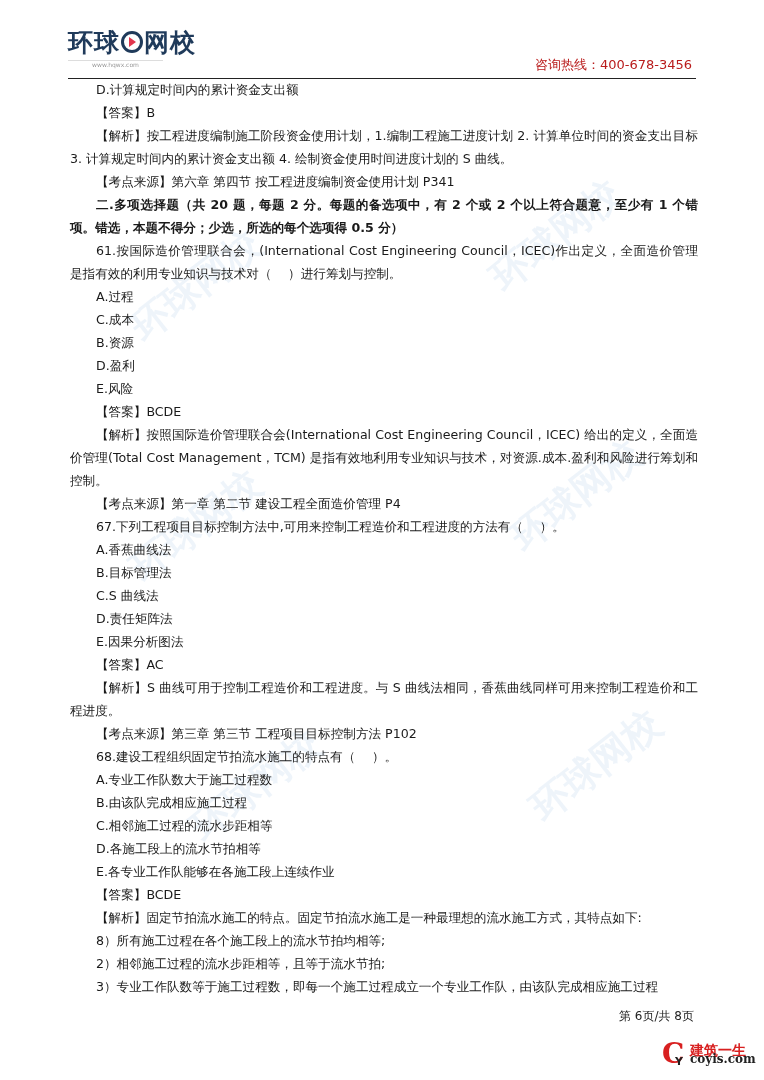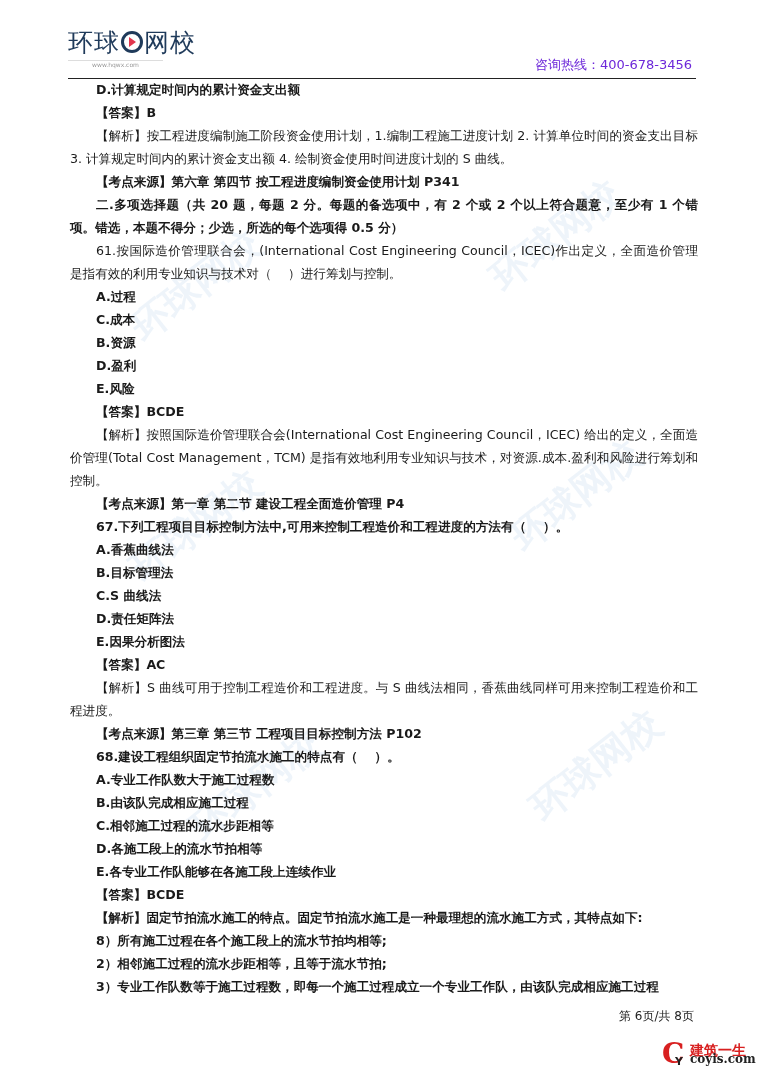--- a/index.html
+++ b/index.html
@@ -1,27 +1,27 @@
 <!DOCTYPE html>
 <html><head>
 <meta charset="utf-8">
 <style>
   html, body { margin: 0; padding: 0; background: #ffffff; }
   body { width: 764px; height: 1080px; position: relative; overflow: hidden;
          font-family: "DejaVu Sans", "Liberation Sans", sans-serif; color: #1a1a1a; }
   .header { position: absolute; left: 68px; top: 28px; width: 628px; height: 50px; border-bottom: 1.5px solid #222; }
   .logo { position: absolute; left: 0; top: 0; }
-  .logo-text { font-size: 25px; color: #1f3a5a; letter-spacing: 1px; font-weight: normal; line-height: 30px; }
+  .logo-text { font-size: 25px; color: #1f3a5a; letter-spacing: 1px; font-weight: bold; line-height: 30px; }
   .logo-text .play { display: inline-block; width: 16px; height: 16px; border: 3px solid #1f3a5a; border-radius: 50%; position: relative; vertical-align: -2px; margin: 0 1px; }
   .logo-text .play::after { content: ""; position: absolute; left: 5px; top: 3px; border-left: 7px solid #e2364e; border-top: 5px solid transparent; border-bottom: 5px solid transparent; }
   .logo-sub { font-size: 6px; color: #999; margin-top: 2px; border-top: 1px solid #ddd; width: 95px; text-align: center; line-height: 8px; }
-  .hotline { position: absolute; right: 4px; bottom: 4px; font-size: 13px; color: #6d28d9; }
+  .hotline { position: absolute; right: 4px; bottom: 4px; font-size: 13px; color: #b91c1c; }
   .content { position: absolute; left: 70px; top: 78px; width: 628px; font-size: 12.6px; line-height: 23px; }
   .p { margin: 0; white-space: nowrap; }
-  .ind { padding-left: 26px; font-weight: bold; }
+  .ind { padding-left: 26px; }
   .wrap { white-space: normal; text-align: justify; text-indent: 26px; }
   .bold { font-weight: bold; }
   .footer-page { position: absolute; right: 70px; top: 1008px; font-size: 12px; color: #222; }
   .wm { position: absolute; font-size: 38px; color: rgba(120,170,220,0.13); transform: rotate(-38deg); font-weight: bold; pointer-events: none; }
   .coyis { position: absolute; left: 662px; top: 1040px; width: 100px; height: 30px; }
   .coyis .c { position: absolute; left: 0; top: 0; font-size: 28px; font-weight: bold; color: #d82020; font-family: "DejaVu Serif", serif; line-height: 28px; }
   .coyis .y { position: absolute; left: 13px; top: 15px; font-size: 11px; color: #222; font-weight: bold; }
   .coyis .cn { position: absolute; left: 28px; top: 2px; font-size: 14px; color: #d82020; font-weight: bold; }
   .coyis .en { position: absolute; left: 28px; top: 12px; font-size: 12px; color: #222; font-family: "DejaVu Serif", serif; font-weight: bold; }
 </style>

